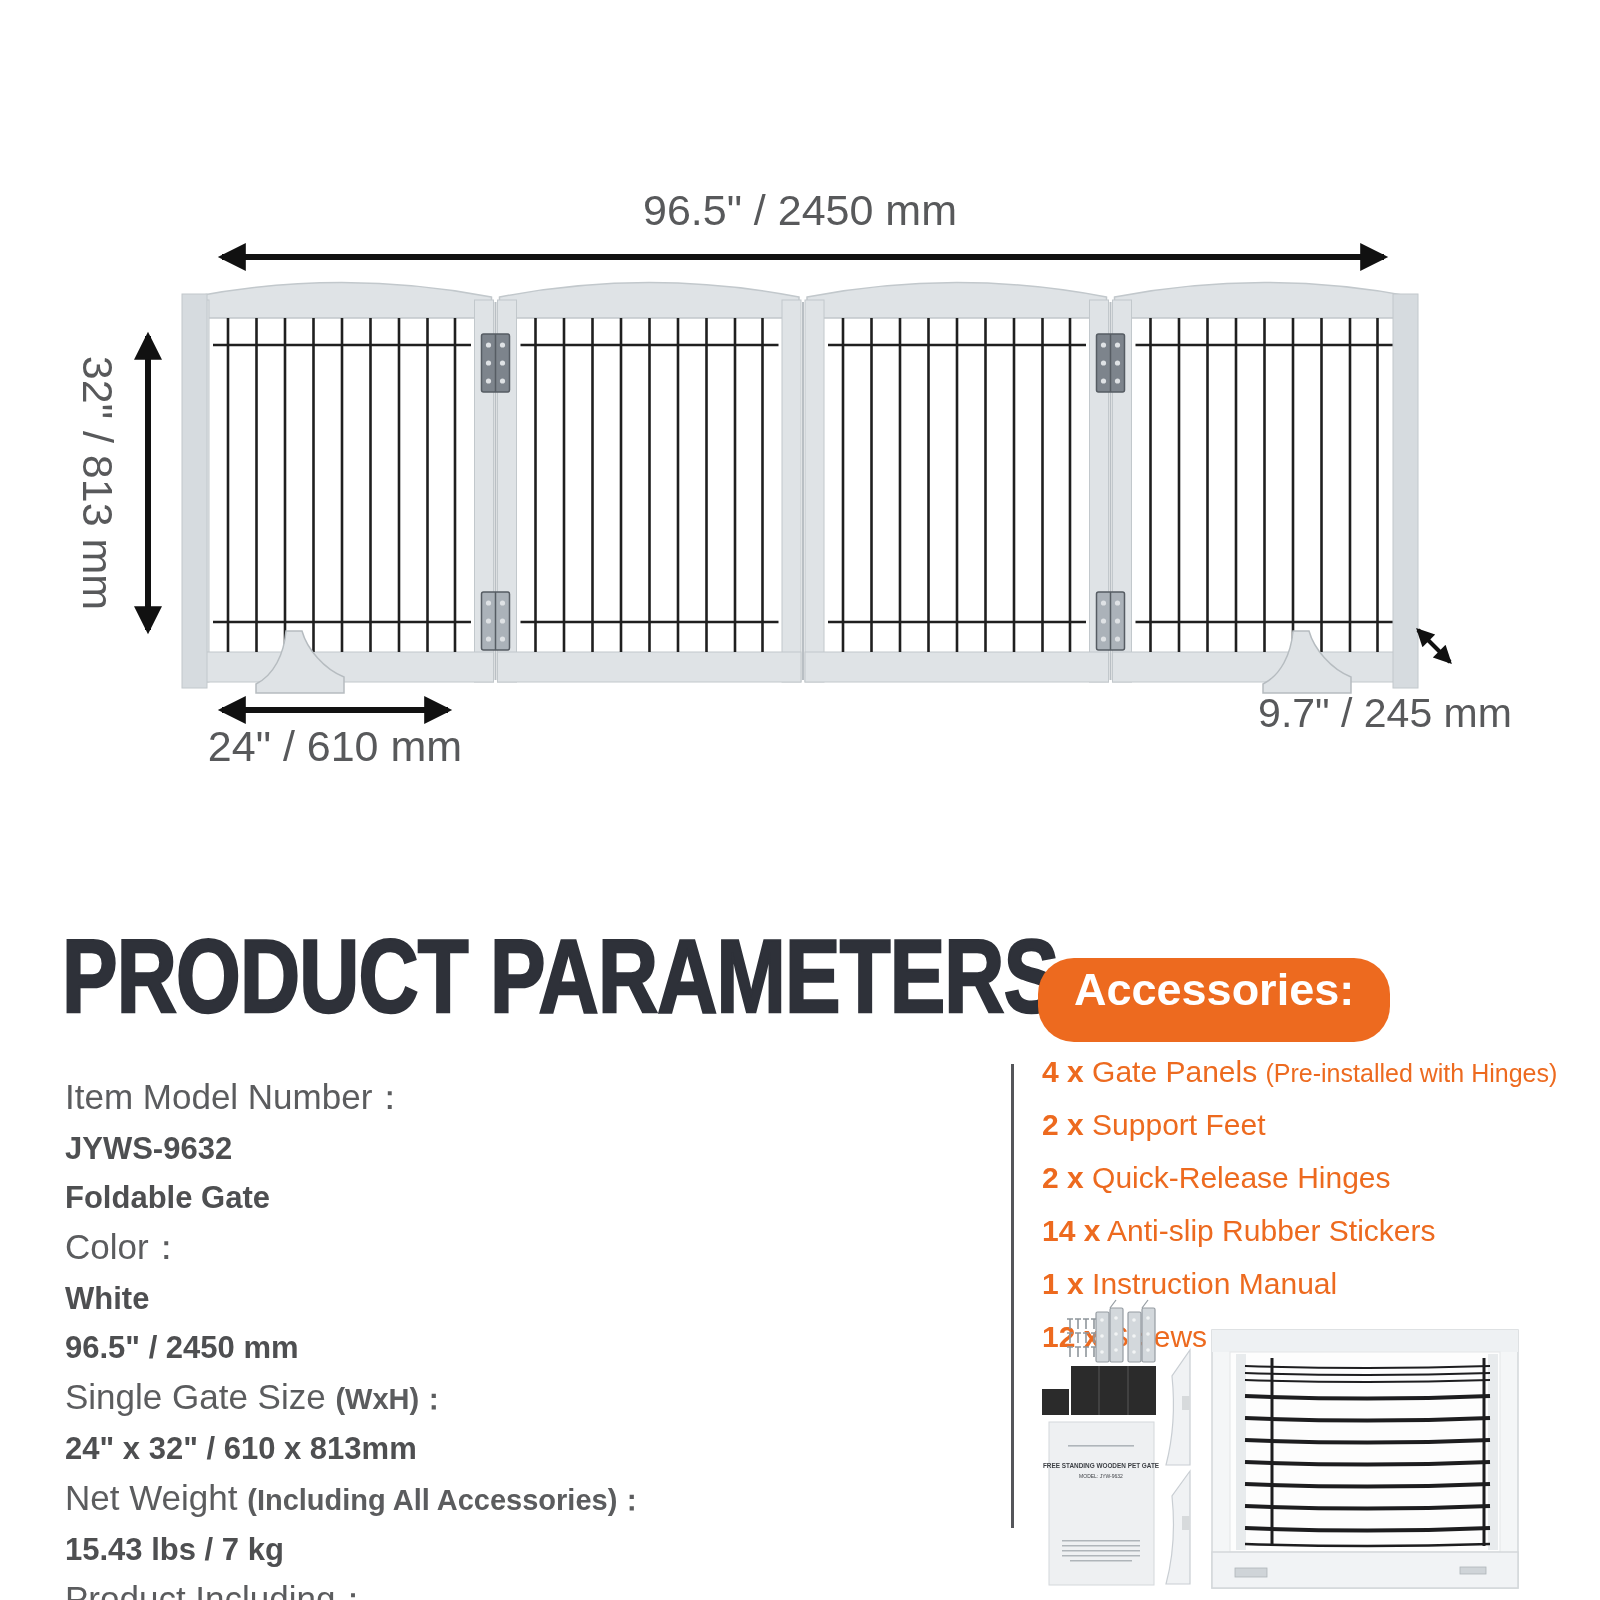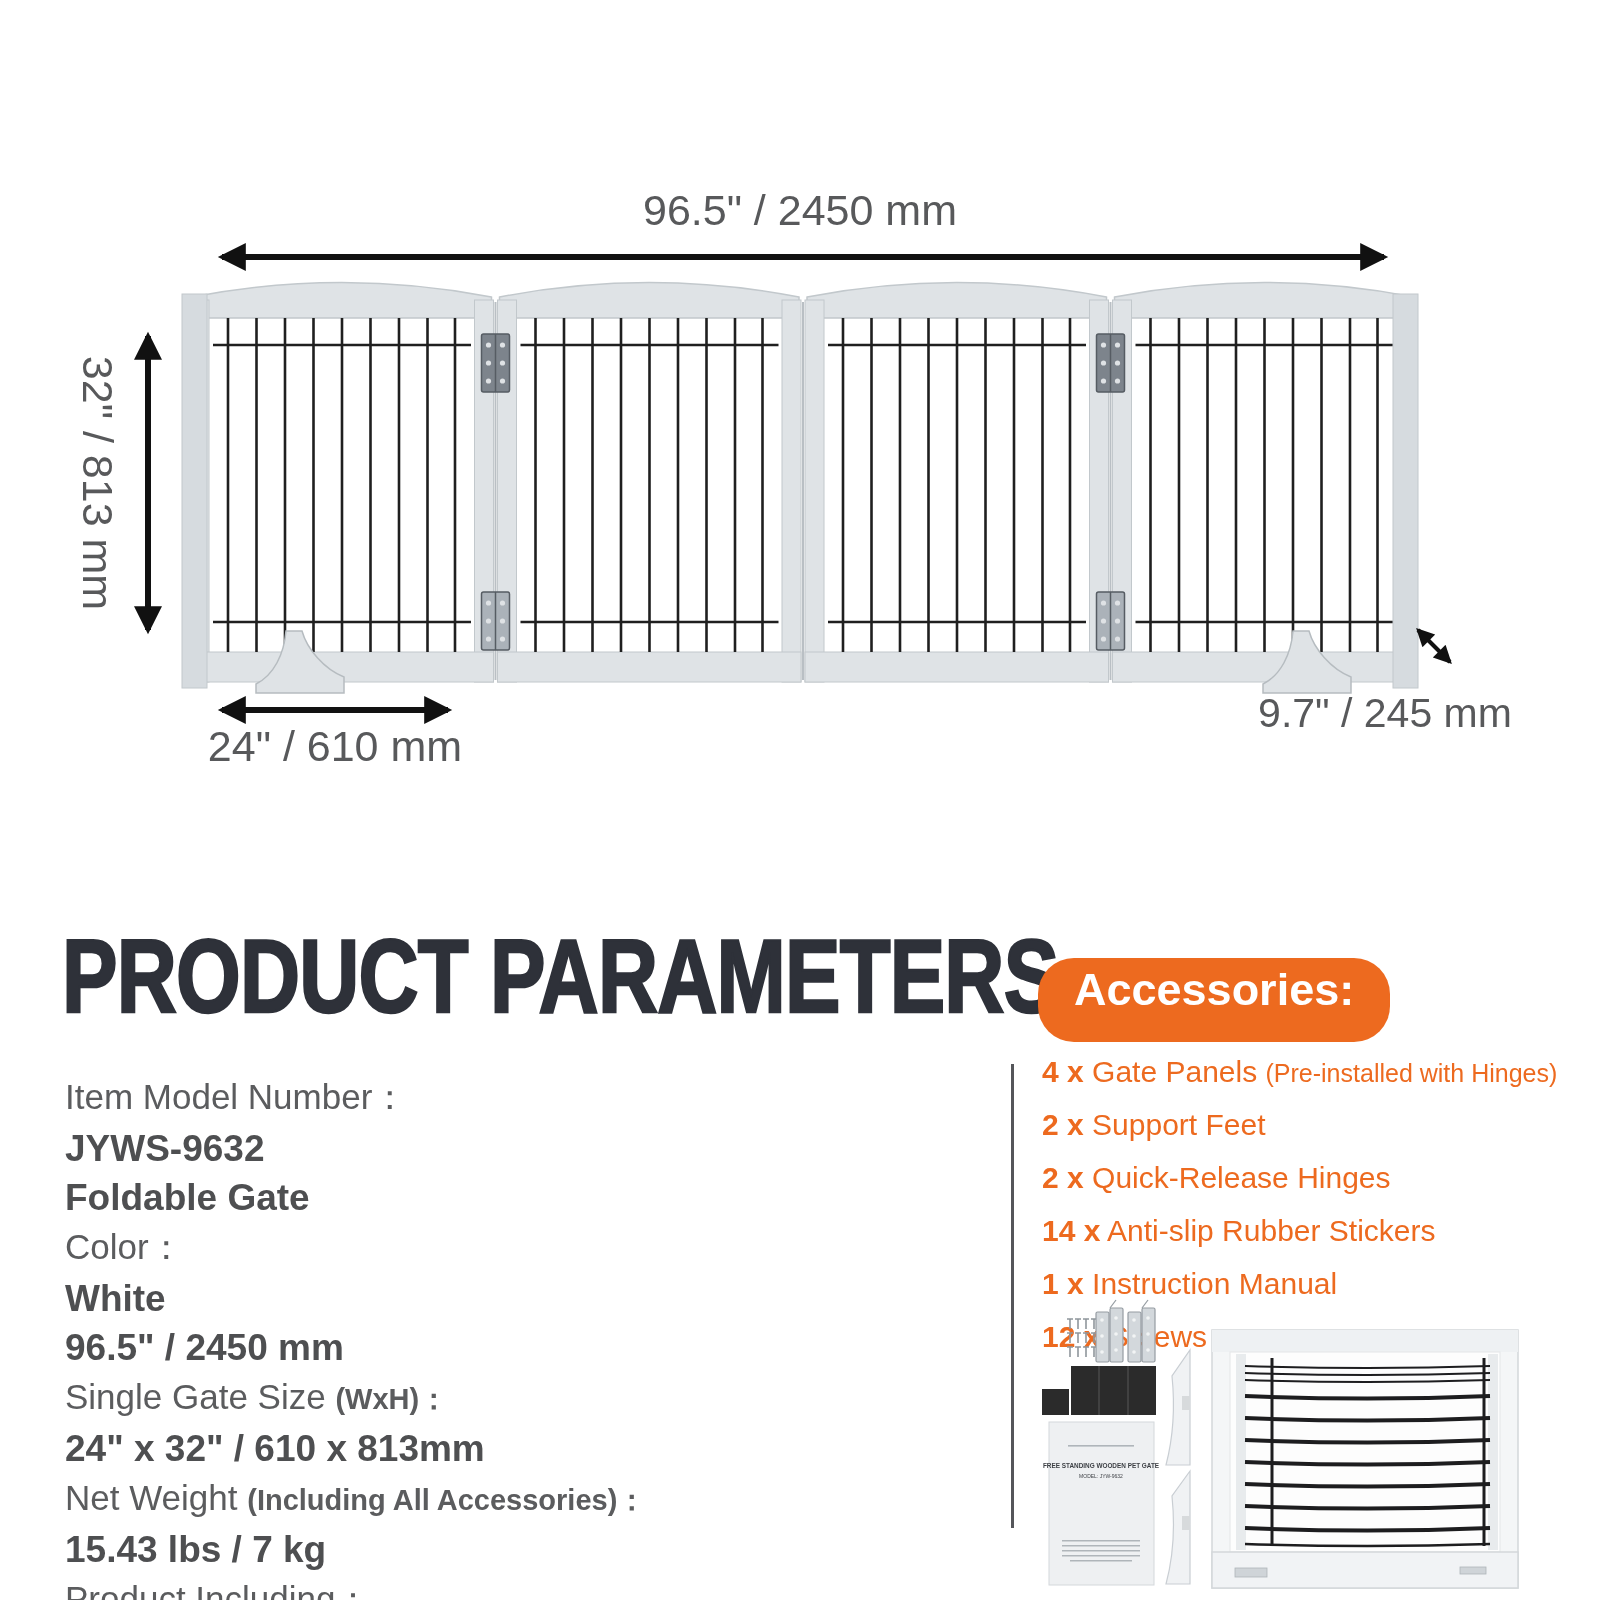--- a/index.html
+++ b/index.html
@@ -18,21 +18,21 @@
   .title{position:absolute;left:62px;top:922px;margin:0;
          font-size:104px;line-height:1.05;font-weight:700;color:#2E3139;
          -webkit-text-stroke:2.5px #2E3139;letter-spacing:-1px;
          transform:scaleX(0.8);transform-origin:left top;white-space:nowrap;}
 
   
   .params{position:absolute;left:65px;top:1072px;width:915px;}
   .param-row{display:flex;align-items:baseline;line-height:49px;flex-direction:column;}
   .param-label{width:540px;flex:none;font-size:35px;color:#5B5C5E;white-space:nowrap;}
   .param-note{font-size:29px;font-weight:bold;}
-  .param-value{font-size:37px;font-weight:bold;color:#4E4F51;white-space:pre-line;}
+  .param-value{font-size:31px;font-weight:bold;color:#4E4F51;white-space:pre-line;}
 
   
   .acc-pill{position:absolute;left:1038px;top:958px;height:84px;line-height:64px;
             padding:0 36px;background:#ED6A1F;color:#fff;font-size:45px;font-weight:bold;
             border-radius:36px;white-space:nowrap;}
   .acc-divider{position:absolute;left:1011px;top:1064px;width:3px;height:464px;background:#55565A;}
   .acc-list{position:absolute;left:1042px;top:1046px;color:#ED6A1F;}
   .acc-item{line-height:52px;font-size:30px;white-space:nowrap;}
   .acc-qty{font-weight:bold;}
   .acc-note{font-size:25px;}

